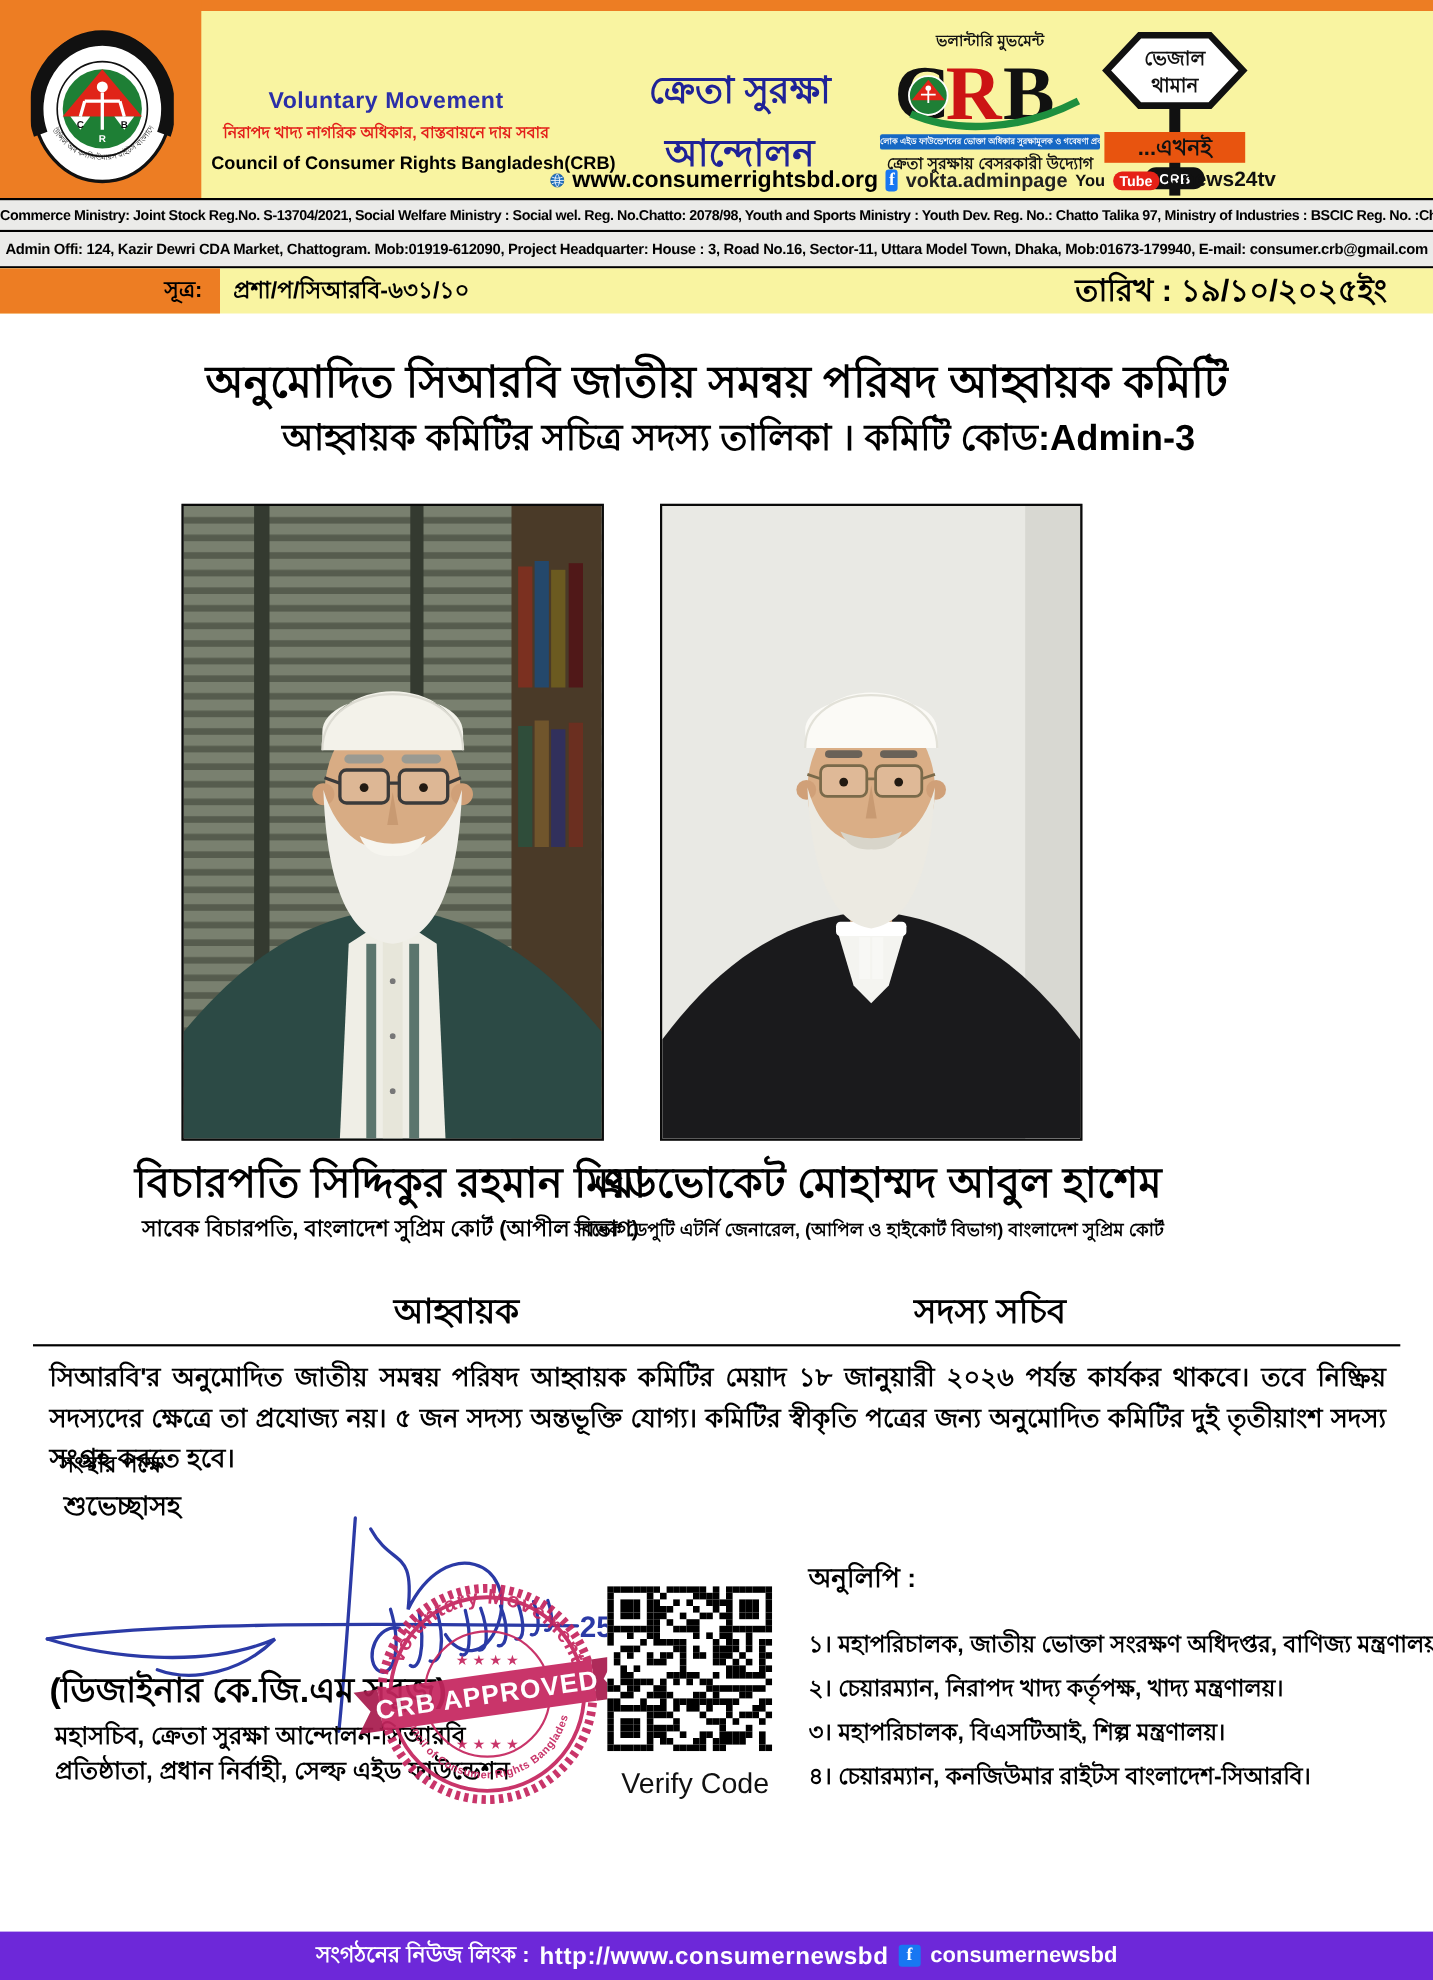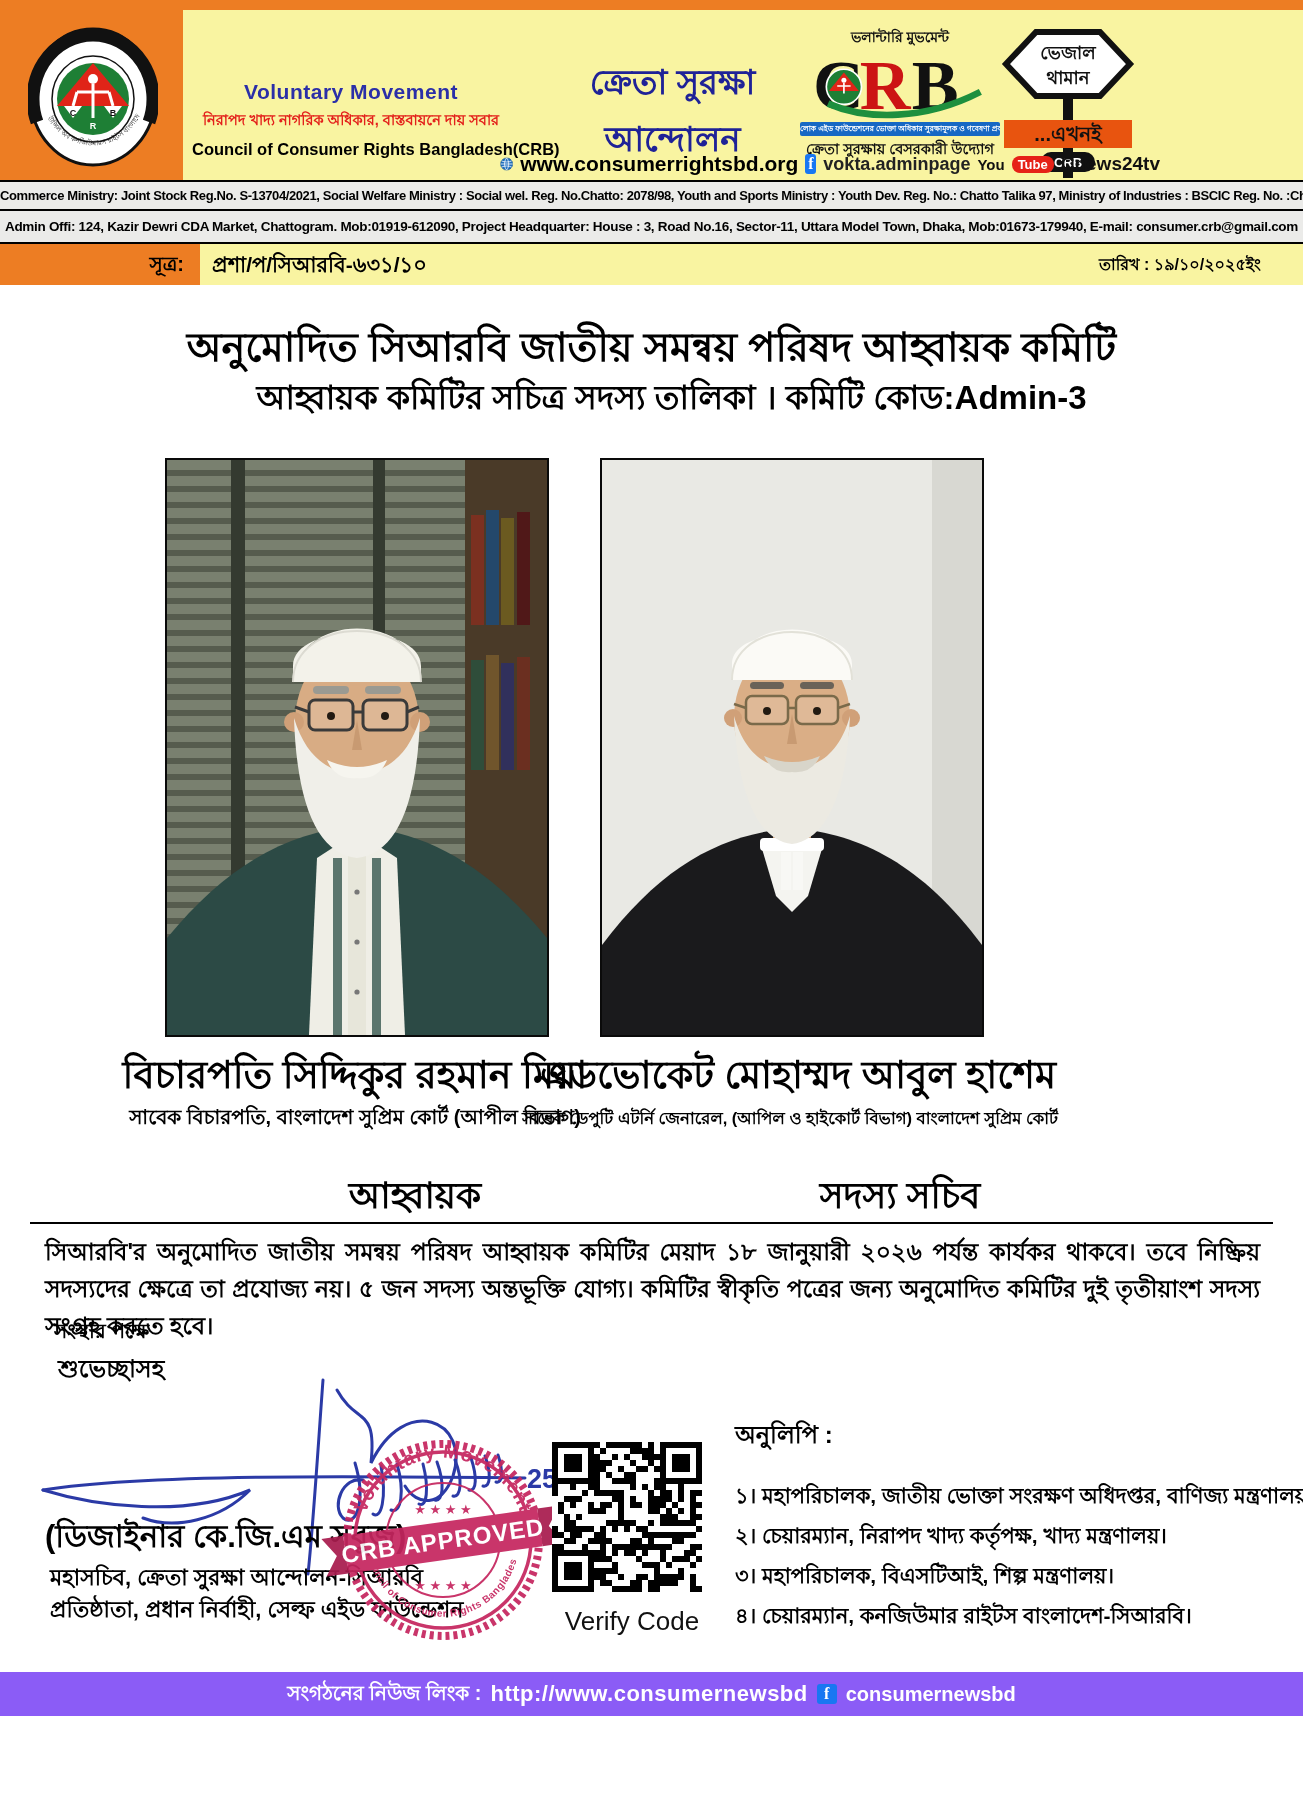--- a/index.html
+++ b/index.html
@@ -39,38 +39,38 @@
        font-weight:700;color:#000;overflow:hidden;white-space:nowrap;}
   .bar1{top:180px;height:27px;line-height:27px;border-top:2px solid #000;border-bottom:2px solid #000;
         font-size:13px;letter-spacing:-0.4px;}
   .bar2{top:211px;height:31px;line-height:31px;border-bottom:2px solid #000;font-size:13.5px;letter-spacing:-0.3px;}
 
   .refband{position:absolute;left:0;top:244px;width:1303px;height:41px;background:#F9F4A1;}
   .refor{position:absolute;left:0;top:0;width:200px;height:41px;background:#ED7D23;}
   .reflabel{position:absolute;left:108px;top:0;width:76px;height:41px;line-height:41px;text-align:right;
             font-size:20px;font-weight:800;color:#000;}
   .refno{position:absolute;left:212px;top:0;height:41px;line-height:41px;font-size:21px;font-weight:800;color:#000;}
-  .refdate{position:absolute;right:42px;top:0;height:41px;line-height:41px;font-size:16px;font-weight:800;color:#000;}
+  .refdate{position:absolute;right:42px;top:0;height:41px;line-height:41px;font-size:28px;font-weight:800;color:#000;}
 
   
   .title1{position:absolute;left:0;top:316px;width:1303px;text-align:center;
           font-size:40px;font-weight:800;color:#000;}
   .title2{position:absolute;left:0;top:372px;width:1303px;text-align:center;
           font-size:33px;font-weight:800;color:#000;margin-left:20px;}
 
   
   .photo{position:absolute;top:458px;width:380px;height:575px;border:2px solid #0a0a0a;background:#888;}
   .photo svg{display:block;width:100%;height:100%;}
   .photo-l{left:165px;} .photo-r{left:600px;}
   .m-name{position:absolute;top:1045px;text-align:center;font-size:38px;font-weight:800;color:#000;white-space:nowrap;}
   .m-name-l{left:105px;width:500px;} .m-name-r{left:540px;width:500px;}
   .m-title{position:absolute;text-align:center;font-weight:700;color:#000;white-space:nowrap;}
   .m-title-l{top:1102px;left:75px;width:560px;font-size:20px;}
   .m-title-r{top:1106px;left:480px;width:620px;font-size:16.5px;}
-  .m-role{position:absolute;top:1168px;width:300px;text-align:center;font-size:36px;font-weight:800;color:#000;}
+  .m-role{position:absolute;top:1168px;width:300px;text-align:center;font-size:31px;font-weight:800;color:#000;}
   .m-role-l{left:265px;} .m-role-r{left:750px;}
 
   .rule{position:absolute;left:30px;top:1222px;width:1243px;border-top:2px solid #000;}
 
   .para{position:absolute;left:45px;top:1234px;width:1215px;font-size:23.5px;font-weight:700;
         line-height:37px;text-align:justify;color:#000;}
 
   
   .onbehalf{position:absolute;left:54px;top:1316px;font-size:20px;font-weight:700;color:#000;}
   .greet{position:absolute;left:58px;top:1350px;font-size:24px;font-weight:700;color:#000;}
@@ -81,21 +81,21 @@
 
   .stamp{position:absolute;left:318px;top:1430px;width:250px;height:222px;opacity:.93;}
   .qr{position:absolute;left:552px;top:1442px;width:150px;height:150px;background:#fff;}
   .qrcap{position:absolute;left:542px;top:1606px;width:180px;text-align:center;font-size:26px;color:#111;}
 
   .dist{position:absolute;left:735px;top:1416px;width:540px;}
   .dist-h{font-size:24px;font-weight:800;color:#000;margin-bottom:20px;}
   .dist-i{font-size:21px;font-weight:700;color:#000;line-height:40px;white-space:nowrap;}
 
   
-  .footer{position:absolute;left:0;top:1672px;width:1303px;height:44px;background:#8b5cf6;
+  .footer{position:absolute;left:0;top:1756px;width:1303px;height:44px;background:#6d28d9;
           display:flex;align-items:center;justify-content:center;gap:9px;white-space:nowrap;}
   .f-label{color:#fff;font-size:20px;font-weight:700;}
   .f-url{color:#fff;font-size:22px;font-weight:800;letter-spacing:.5px;}
   .f-fb{color:#fff;font-size:20px;font-weight:700;}
 </style>
 </head>
 <body>
 
 <div class="page">
 

